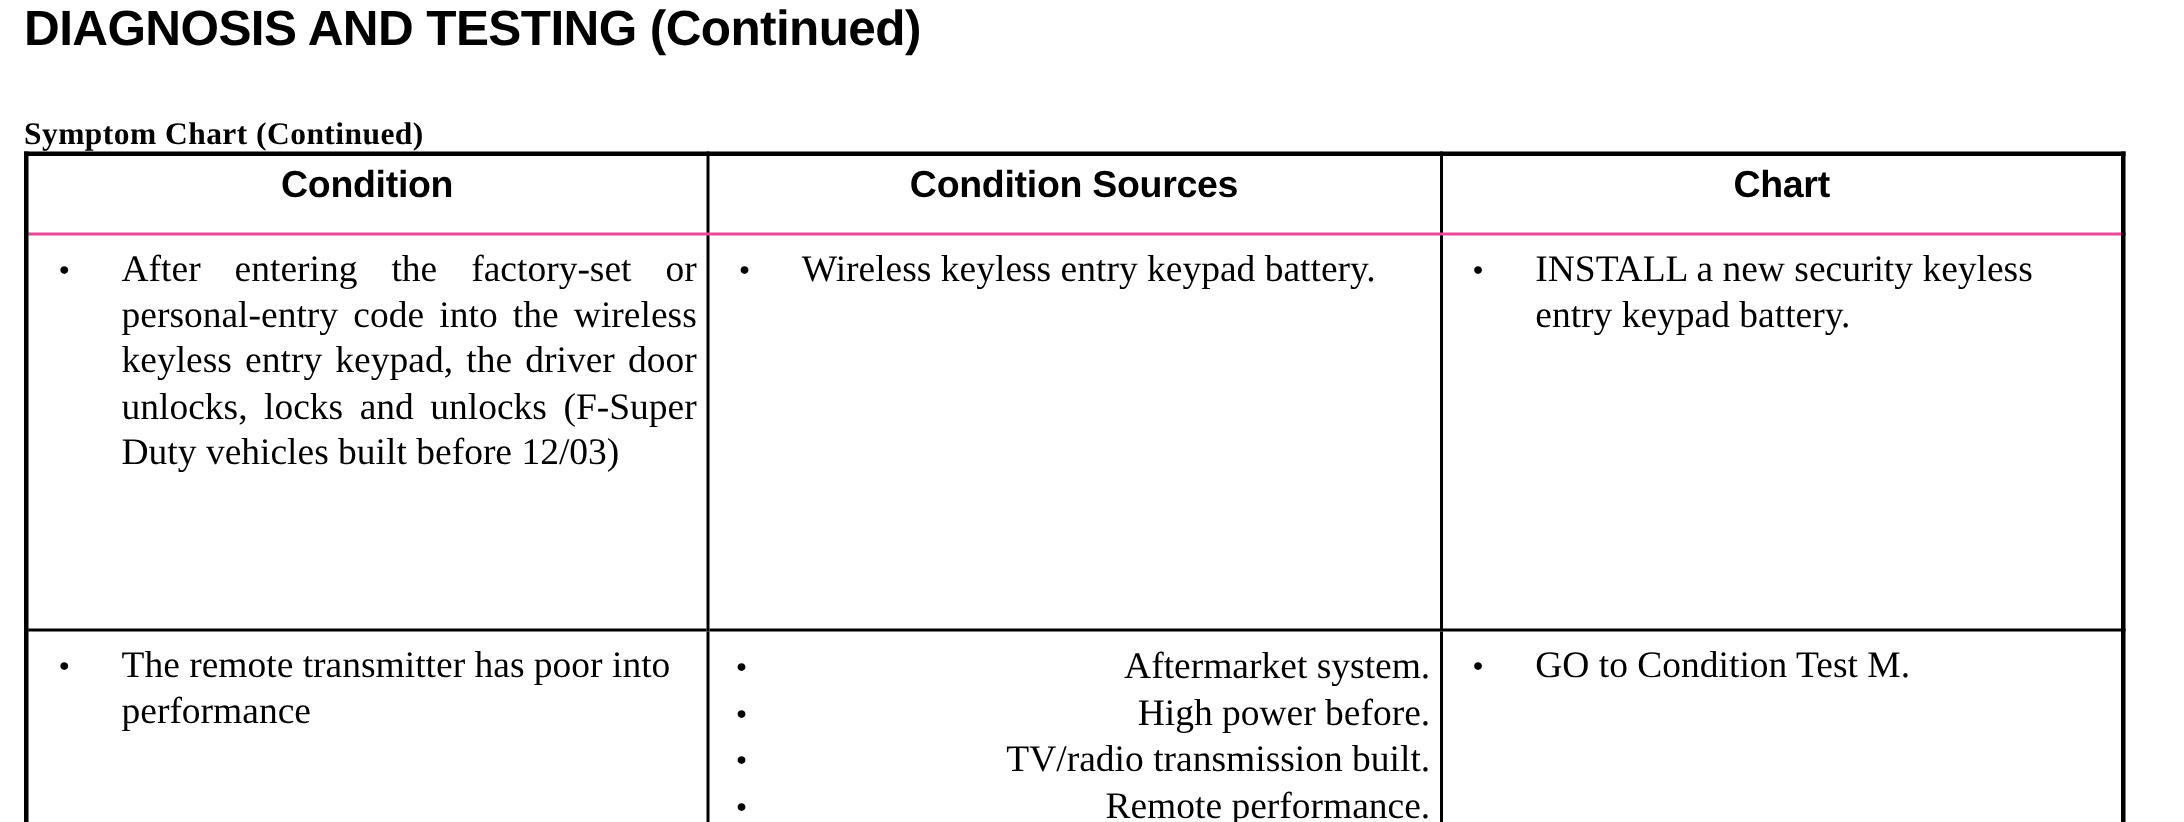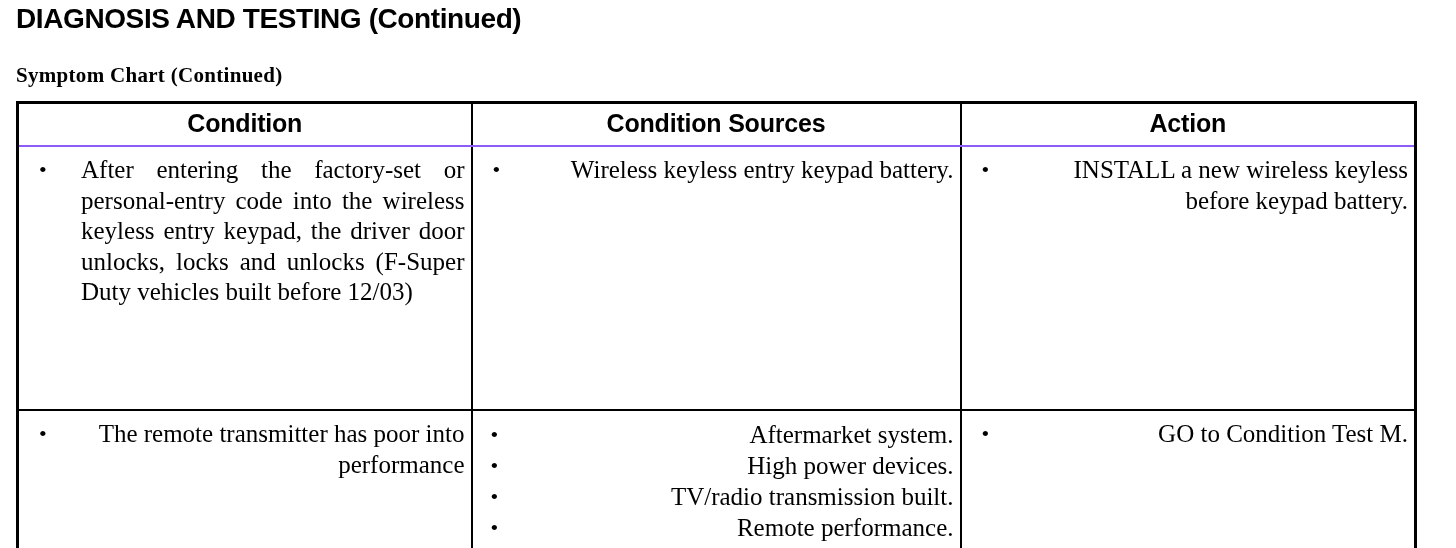--- a/index.html
+++ b/index.html
@@ -22,30 +22,30 @@
     background: #ffffff;
   }
 
   
   .doc-title {
     position: absolute;
     left: 16px;
     top: 2px;
     font-family: "Liberation Sans", "DejaVu Sans", sans-serif;
     font-weight: bold;
-    font-size: 28px;
+    font-size: 33px;
     line-height: 34px;
     letter-spacing: -0.4px;
     white-space: nowrap;
   }
 
   .doc-subtitle {
     position: absolute;
     left: 16px;
-    top: 62px;
+    top: 76px;
     font-family: "Liberation Serif", "DejaVu Serif", serif;
     font-weight: bold;
     font-size: 21px;
     line-height: 26px;
     letter-spacing: 0.3px;
     white-space: nowrap;
   }
 
   
   .sym-table {
@@ -62,26 +62,26 @@
   .sym-table col.c-act  { width: 455px; }
 
   .sym-table th,
   .sym-table td {
     border-left: 2px solid #000;
     border-right: 2px solid #000;
     vertical-align: top;
     padding: 0;
   }
   .sym-table thead th {
-    border-bottom: 2px solid #8b5cf6;
+    border-bottom: 2px solid #ec4899;
     font-family: "Liberation Sans", "DejaVu Sans", sans-serif;
     font-weight: bold;
     font-size: 25px;
     line-height: 31px;
-    padding: 4px 0 6px 0;
+    padding: 4px 0 16px 0;
     letter-spacing: -0.2px;
   }
   .sym-table tbody tr + tr td {
     border-top: 2px solid #000;
   }
 
   .cell {
     padding: 8px 6px 10px 6px;
     min-height: 0;
   }
@@ -104,21 +104,21 @@
   }
   ul.bullets > li::before {
     content: "\2022";
     position: absolute;
     left: 14px;
     top: 0;
     font-size: 22px;
     line-height: 30.5px;
   }
   ul.bullets > li.no-justify {
-    text-align: right;
+    text-align: left;
   }
   
   ul.bullets.compact > li {
     padding-left: 52px;
     line-height: 31px;
     text-align: right;
   }
   ul.bullets.compact > li::before {
     left: 12px;
     line-height: 31px;
@@ -136,21 +136,21 @@
   <table class="sym-table">
     <colgroup>
       <col class="c-cond">
       <col class="c-src">
       <col class="c-act">
     </colgroup>
     <thead>
       <tr>
         <th>Condition</th>
         <th>Condition Sources</th>
-        <th>Action</th>
+        <th>Chart</th>
       </tr>
     </thead>
     <tbody>
 
       <tr class="row-1">
         <td>
           <div class="cell">
             <ul class="bullets">
               <li>After entering the factory-set or personal-entry code into the wireless keyless entry keypad, the driver door unlocks, locks and unlocks (F-Super Duty vehicles built before 12/03)</li>
             </ul>
@@ -159,39 +159,39 @@
         <td>
           <div class="cell">
             <ul class="bullets">
               <li class="no-justify">Wireless keyless entry keypad battery.</li>
             </ul>
           </div>
         </td>
         <td>
           <div class="cell">
             <ul class="bullets">
-              <li class="no-justify">INSTALL a new wireless keyless before keypad battery.</li>
+              <li class="no-justify">INSTALL a new security keyless entry keypad battery.</li>
             </ul>
           </div>
         </td>
       </tr>
 
       <tr class="row-2">
         <td>
           <div class="cell">
             <ul class="bullets">
               <li class="no-justify">The remote transmitter has poor into performance</li>
             </ul>
           </div>
         </td>
         <td>
           <div class="cell">
             <ul class="bullets compact">
               <li>Aftermarket system.</li>
-              <li>High power devices.</li>
+              <li>High power before.</li>
               <li>TV/radio transmission built.</li>
               <li>Remote performance.</li>
               <li>Vehicle security module.</li>
             </ul>
           </div>
         </td>
         <td>
           <div class="cell">
             <ul class="bullets">
               <li class="no-justify">GO to Condition Test M.</li>

